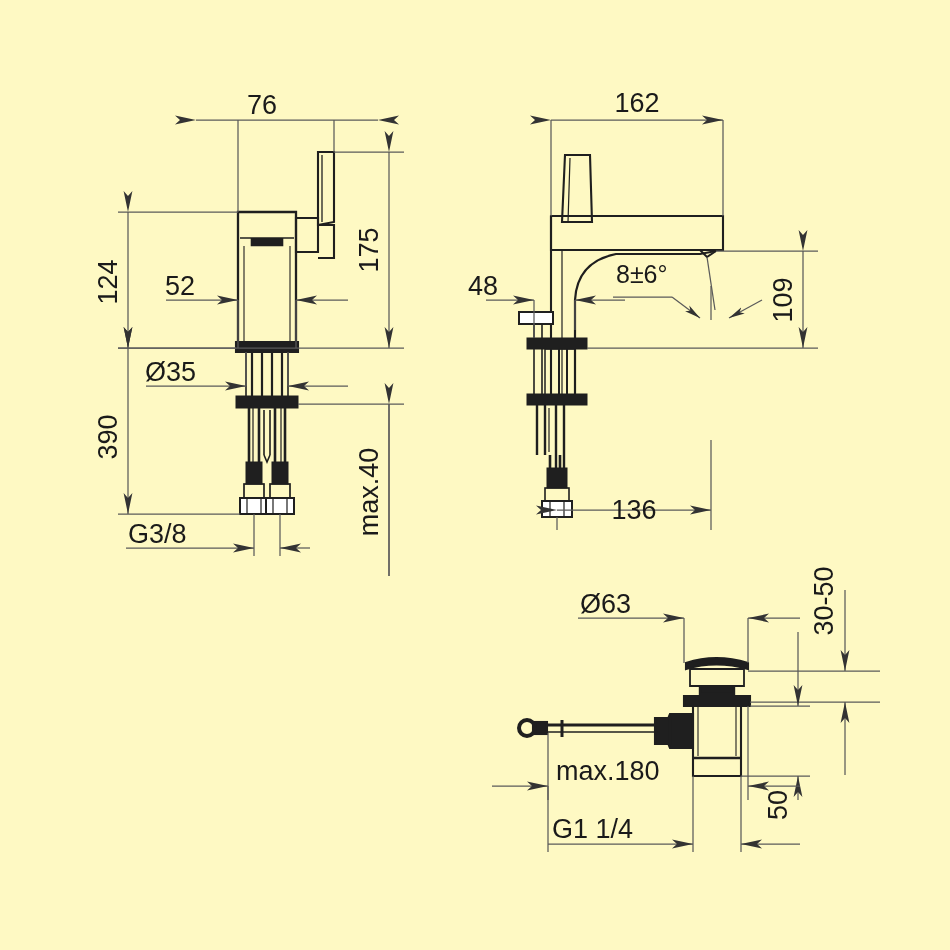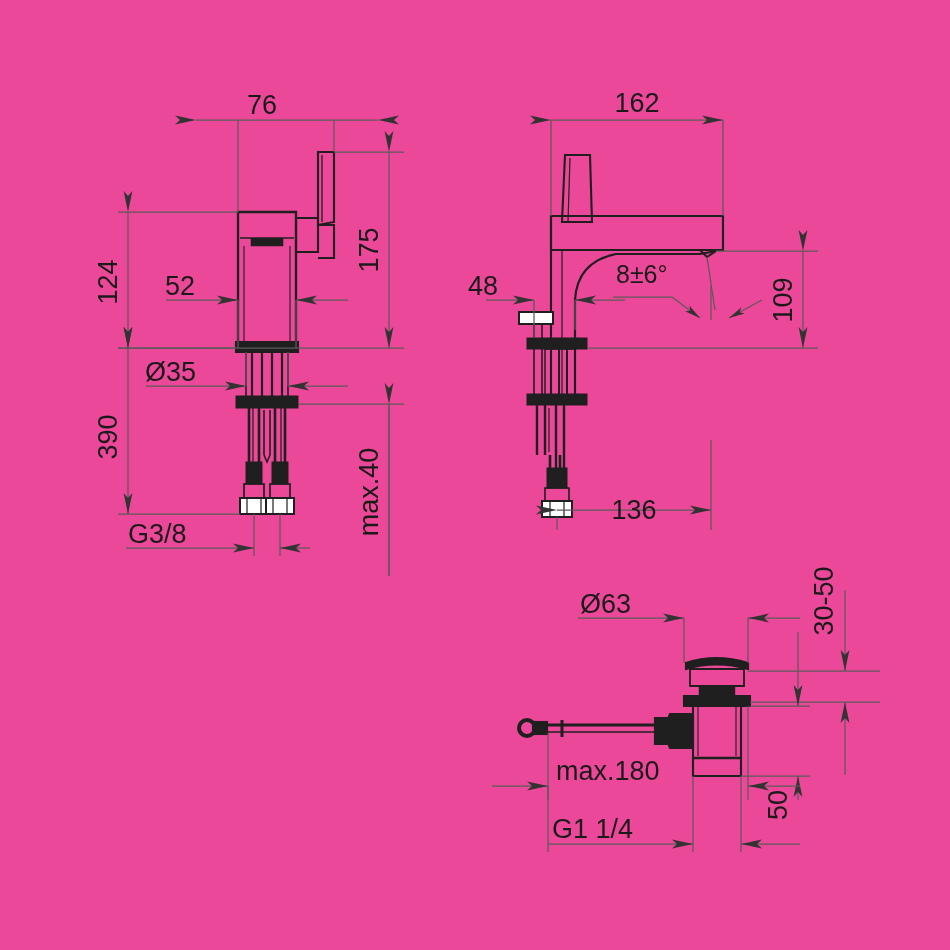--- a/index.html
+++ b/index.html
@@ -4,21 +4,21 @@
 <style>
   html, body {
     margin: 0;
     padding: 0;
     background: #ffffff;
   }
   #sheet {
     position: relative;
     width: 950px;
     height: 950px;
-    background: #ec4899;
+    background: #fef9c3;
     font-family: "Liberation Sans", sans-serif;
     overflow: hidden;
   }
   #sheet svg {
     position: absolute;
     left: 0;
     top: 0;
   }
   .dimtext {
     font-family: "Liberation Sans", sans-serif;

